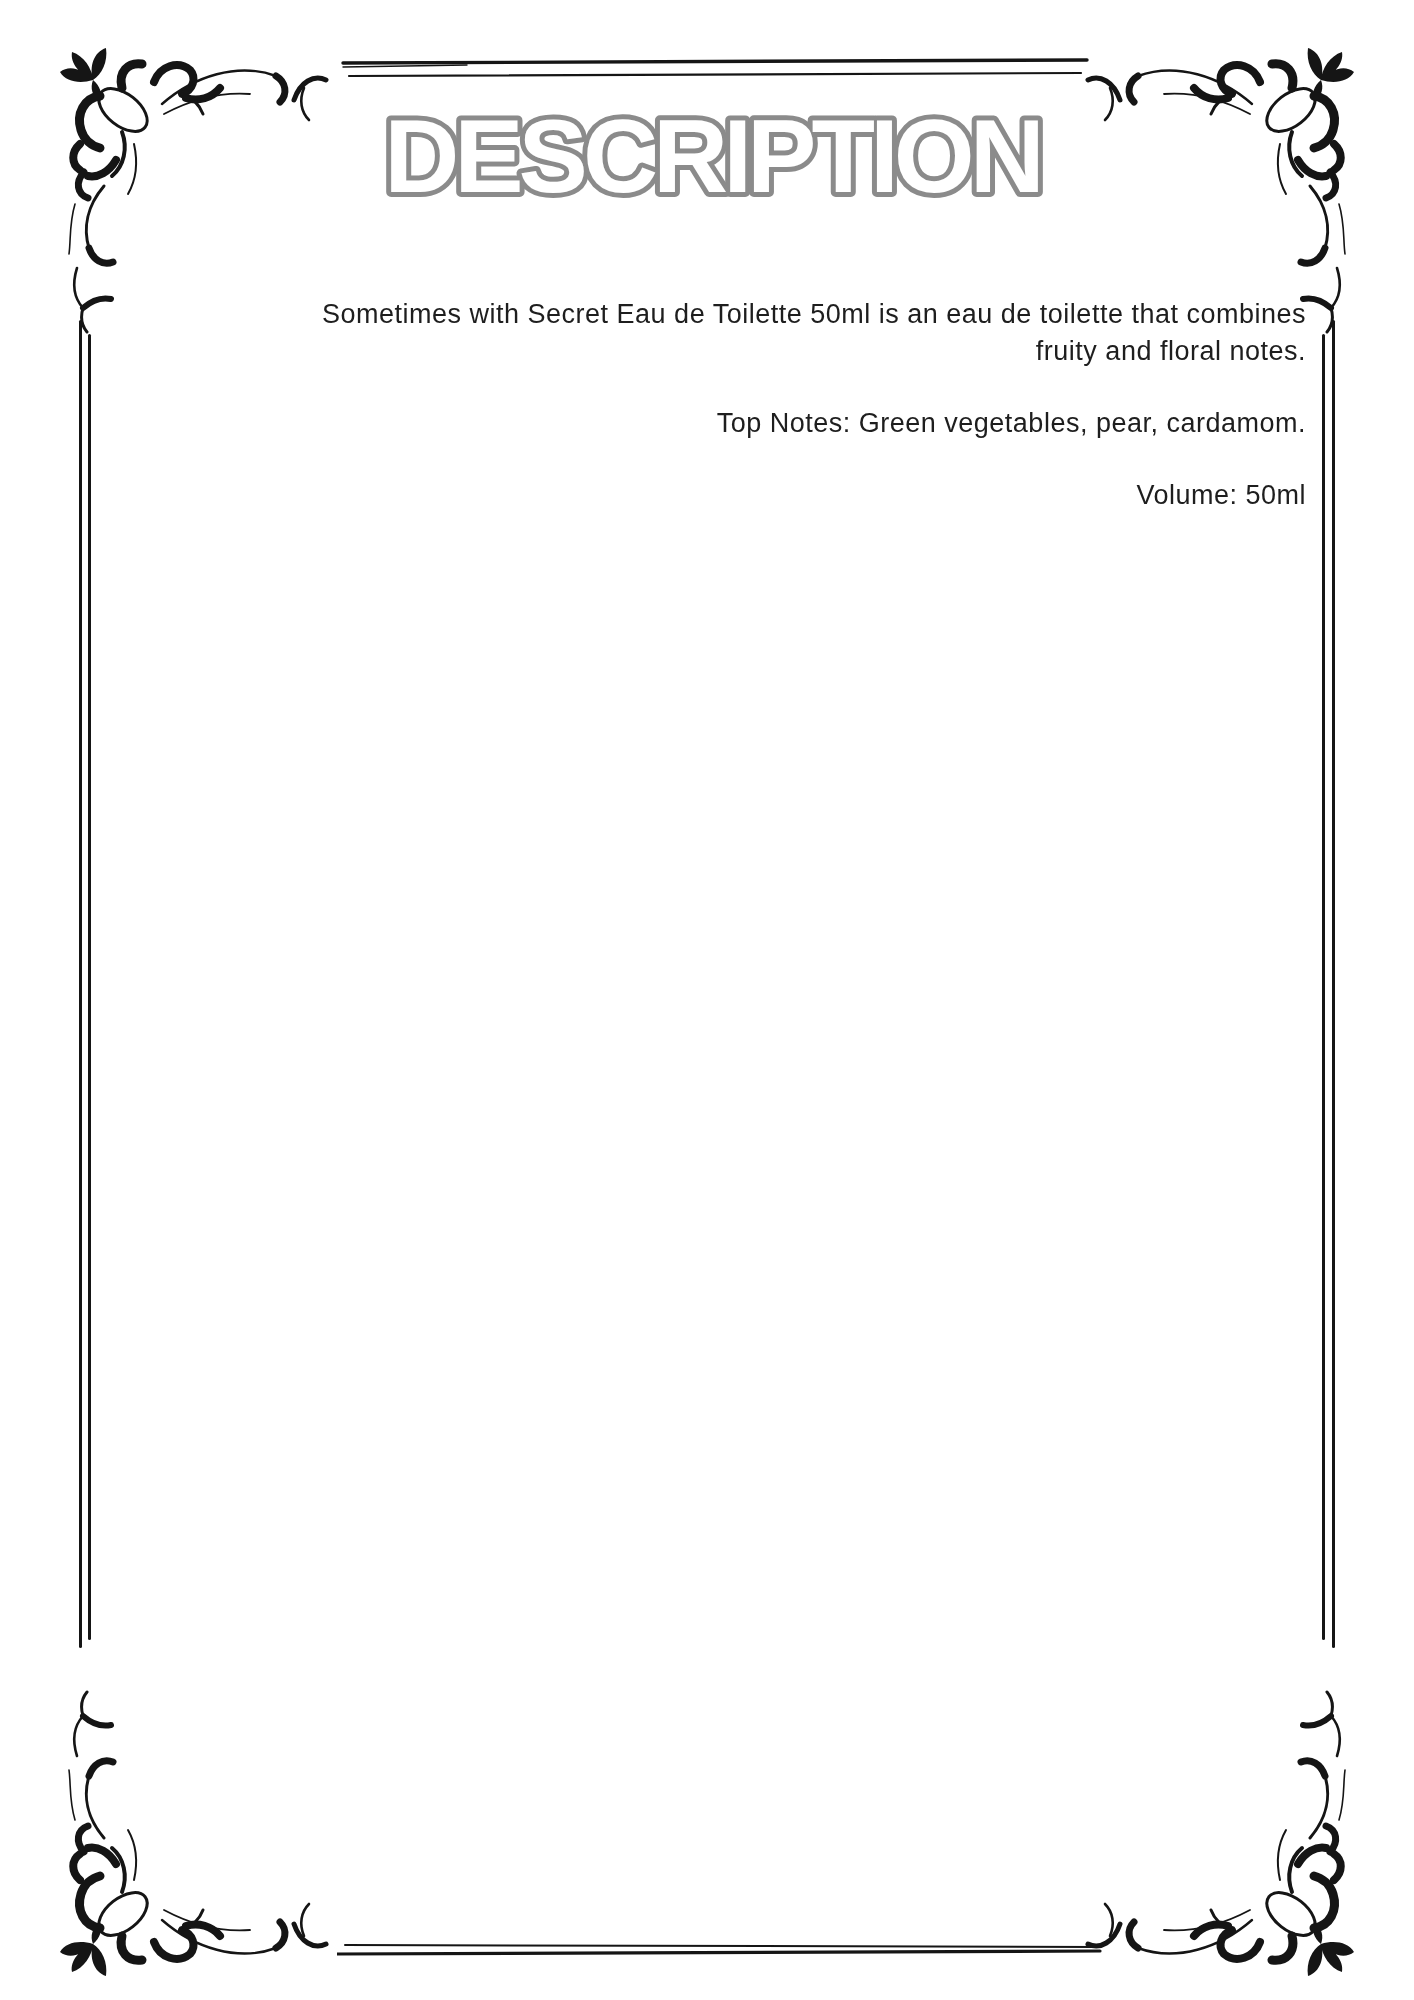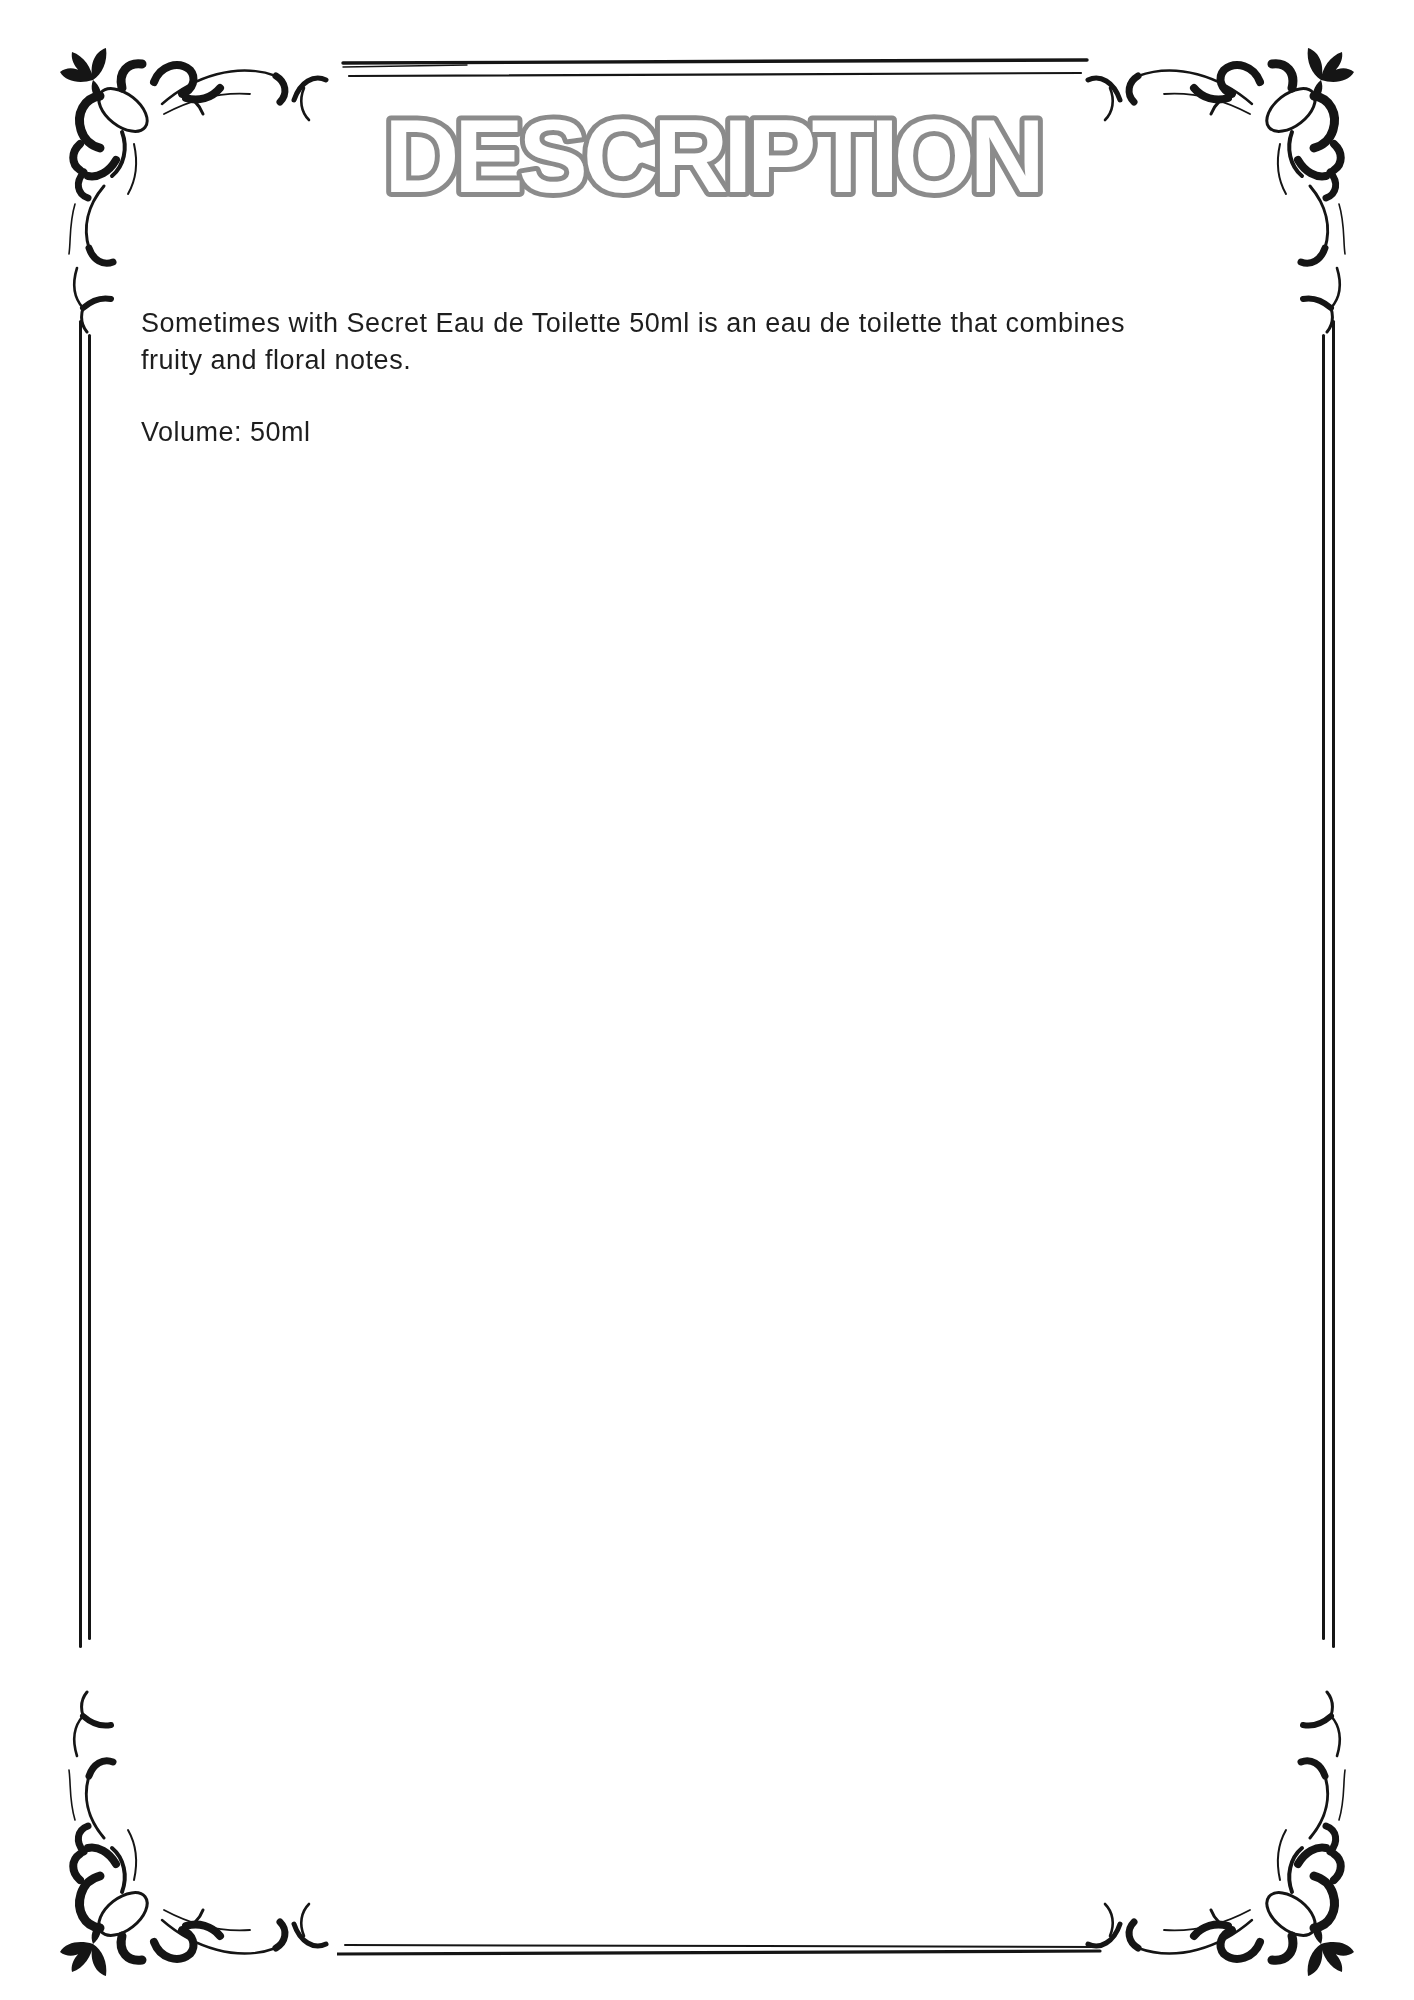--- a/index.html
+++ b/index.html
@@ -55,26 +55,27 @@
     stroke: #8b8b8b;
     stroke-width: 10px;
     stroke-linejoin: round;
     paint-order: stroke fill;
   }
 
   
   #body-copy {
     position: absolute;
     left: 141px;
-    top: 293px;
+    top: 284px;
     width: 1165px;
     color: #1e1e1e;
     font-size: 27px;
     line-height: 37px;
     letter-spacing: 0.5px;
+    text-align: right;
   }
   #body-copy p {
     margin: 0 0 35px 0;
     white-space: pre-line;
   }
 </style>
 </head>
 <body>
 
 <svg width="0" height="0" style="position:absolute">
@@ -153,16 +154,17 @@
   <div class="vline" style="left:1332px; top:308px; height:1328px;"></div>
   <div class="vline" style="left:1322px; top:322px; height:1306px;"></div>
 
   <svg id="title-svg">
     <text x="430" y="122" text-anchor="middle">DESCRIPTION</text>
   </svg>
 
   <div id="body-copy">
     <p>Sometimes with Secret Eau de Toilette 50ml is an eau de toilette that combines
 fruity and floral notes.</p>
+    <p>Top Notes: Green vegetables, pear, cardamom.</p>
     <p>Volume: 50ml</p>
   </div>
 
 </div>
 
 </body></html>

